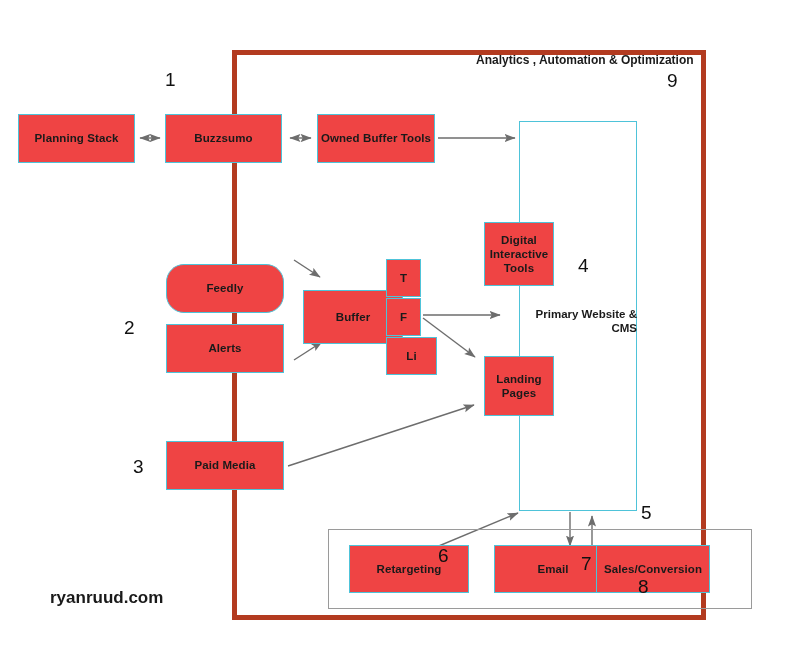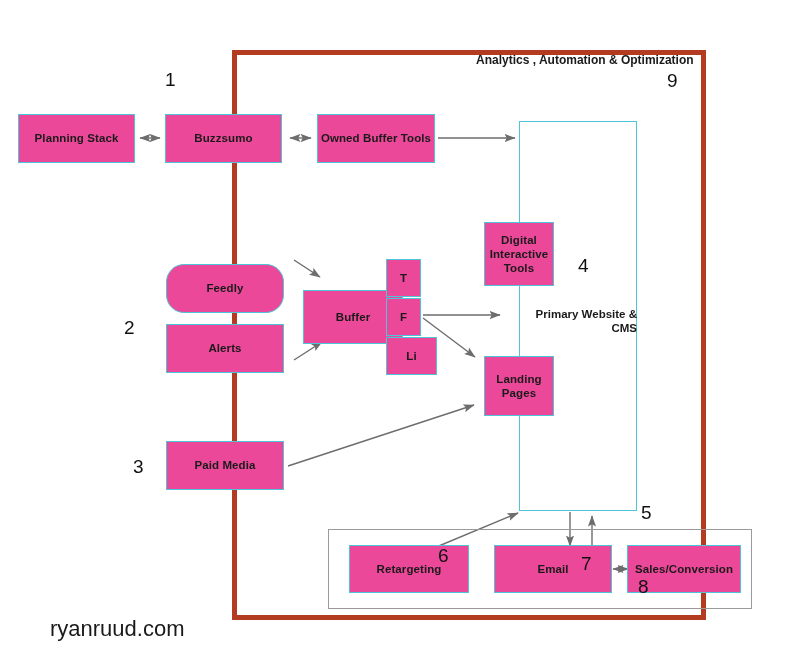--- a/index.html
+++ b/index.html
@@ -23,21 +23,21 @@
     left: 0;
     top: 0;
     width: 788px;
     height: 652px;
     pointer-events: none;
   }
   .node {
     position: absolute;
     box-sizing: border-box;
     border: 1.6px solid #4ec3d9;
-    background: #ec4899;
+    background: #ef4444;
     display: flex;
     align-items: center;
     justify-content: center;
     text-align: center;
     color: #1a1a1a;
     font-weight: bold;
     font-size: 11.5px;
     line-height: 1.22;
     letter-spacing: 0.1px;
   }
@@ -80,25 +80,24 @@
   }
   .title-label {
     position: absolute;
     font-size: 12px;
     font-weight: bold;
     color: #1a1a1a;
     white-space: nowrap;
   }
   .watermark {
     position: absolute;
-    font-size: 22px;
-    font-weight: 400;
+    font-size: 17px;
+    font-weight: 700;
     color: #1a1a1a;
     white-space: nowrap;
-    margin-top: 28px;
   }
 </style>
 </head>
 <body>
 
 <div id="canvas">
 
   <div class="red-frame" style="left:232px; top:50px; width:474px; height:570px;"></div>
 
   <svg class="layer" viewBox="0 0 788 652">
@@ -191,21 +190,21 @@
   </div>
 
   <div class="node" style="left:349px; top:545px; width:120px; height:48px;">
     <span>Retargeting</span>
   </div>
 
   <div class="node" style="left:494px; top:545px; width:118px; height:48px;">
     <span>Email</span>
   </div>
 
-  <div class="node" style="left:627px; top:545px; width:114px; height:48px;">
+  <div class="node" style="left:596px; top:545px; width:114px; height:48px;">
     <span>Sales/Conversion</span>
   </div>
 
   <div class="free-label" style="left:519px; top:307px; width:118px;">Primary Website &amp; CMS</div>
 
   <div class="num" style="left:165px; top:70px;">1</div>
   <div class="num" style="left:124px; top:318px;">2</div>
   <div class="num" style="left:133px; top:457px;">3</div>
   <div class="num" style="left:578px; top:256px;">4</div>
   <div class="num" style="left:641px; top:503px;">5</div>

